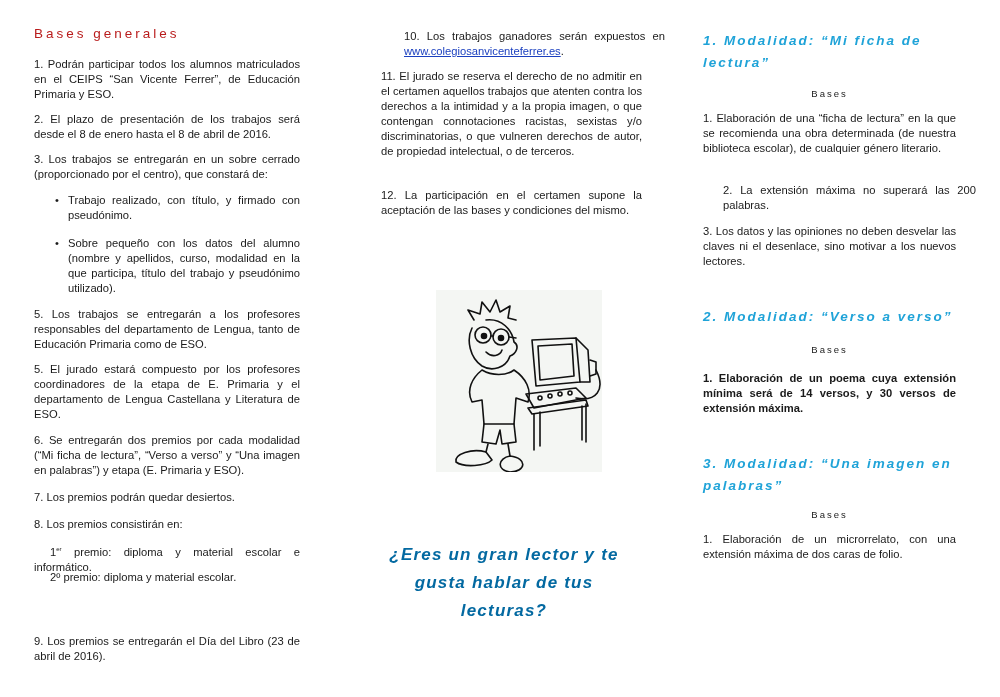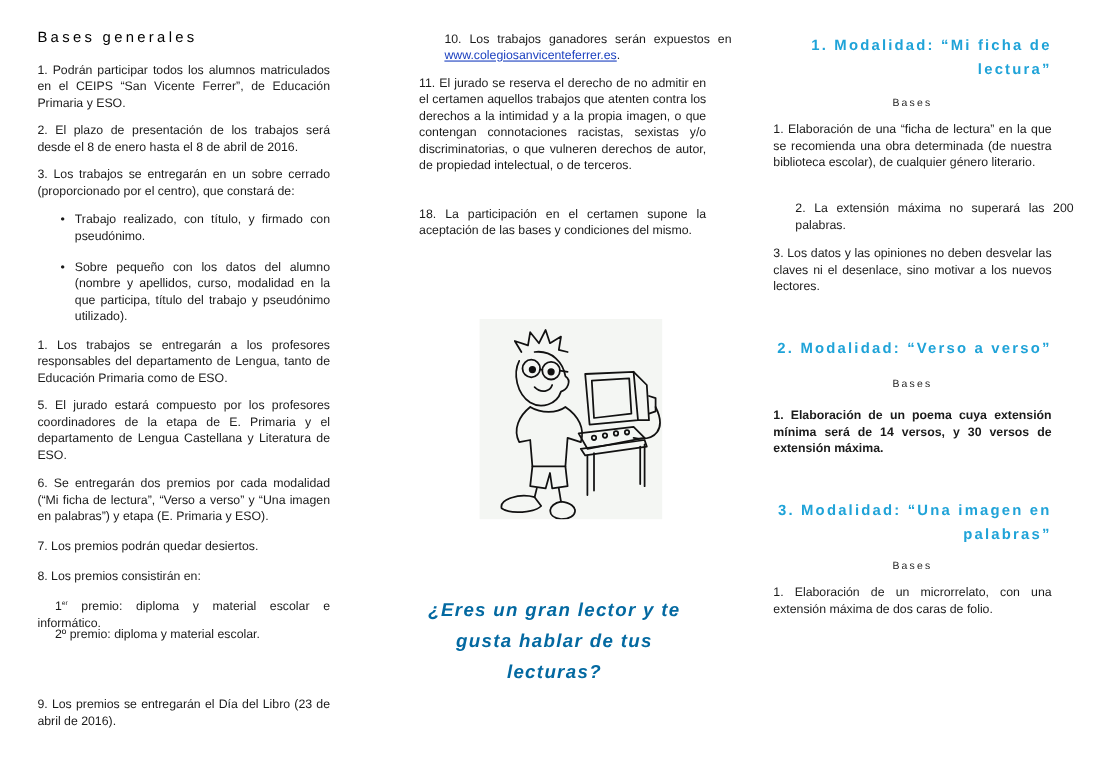--- a/index.html
+++ b/index.html
@@ -4,22 +4,22 @@
   <style>
     * { margin: 0; padding: 0; box-sizing: border-box; }
     html, body { width: 1000px; height: 697px; background: #ffffff; overflow: hidden; }
     body { position: relative; font-family: "Liberation Sans", sans-serif; color: #1a1a1a; }
     .panel { position: absolute; top: 0; font-size: 11.2px; line-height: 15px; }
     .panel p { text-align: justify; }
     #col1 { left: 34px; width: 266px; }
     #col2 { left: 381px; width: 261px; }
     #col3 { left: 703px; width: 253px; }
 
-    .heading-spaced { color: #000000; letter-spacing: 3px; font-size: 13.5px; }
-    .mod-title { color: #1fa3d8; font-weight: bold; font-size: 13.5px; letter-spacing: 2px; text-align: right; line-height: 22px; }
+    .heading-spaced { color: #b91c1c; letter-spacing: 3px; font-size: 13.5px; }
+    .mod-title { color: #1fa3d8; font-weight: bold; font-size: 13.5px; letter-spacing: 2px; text-align: left; line-height: 22px; font-style: italic; }
     .bases-sub { text-align: center; font-size: 9.5px; letter-spacing: 2px; color: #222; }
     .link { color: #1a3fbf; text-decoration: underline; }
     .bullet { position: relative; padding-left: 17px; text-align: justify; }
     .bullet .dot { position: absolute; left: 21px; top: 0; }
     .indent { text-indent: 16px; }
 
     #illustration { position: absolute; left: 436px; top: 290px; width: 166px; height: 182px; background: #f4f6f3; }
     #slogan { position: absolute; left: 366px; top: 541px; width: 276px; text-align: center; color: #0369a1; font-weight: bold; font-style: italic; font-size: 17px; line-height: 28px; letter-spacing: 1.2px; }
   </style>
 </head>
@@ -33,35 +33,35 @@
 
   <div class="bullet" style="position:absolute; top:193px; left:0; width:266px;">
     <span class="dot">•</span>
     <p style="padding-left:17px;">Trabajo realizado, con título, y firmado con pseudónimo.</p>
   </div>
   <div class="bullet" style="position:absolute; top:236px; left:0; width:266px;">
     <span class="dot">•</span>
     <p style="padding-left:17px;">Sobre pequeño con los datos del alumno (nombre y apellidos, curso, modalidad en la que participa, título del trabajo y pseudónimo utilizado).</p>
   </div>
 
-  <p style="position:absolute; top:307px; left:0; width:266px;">1. Los trabajos se entregarán a los profesores responsables del departamento de Lengua, tanto de Educación Primaria como de ESO.</p>
+  <p style="position:absolute; top:307px; left:0; width:266px;">5. Los trabajos se entregarán a los profesores responsables del departamento de Lengua, tanto de Educación Primaria como de ESO.</p>
   <p style="position:absolute; top:362px; left:0; width:266px;">5. El jurado estará compuesto por los  profesores coordinadores de la etapa de E. Primaria y el departamento de Lengua Castellana y Literatura de ESO.</p>
   <p style="position:absolute; top:433px; left:0; width:266px;">6. Se entregarán dos premios por cada modalidad (“Mi ficha de lectura”, “Verso a verso” y “Una imagen en palabras”) y etapa (E. Primaria y ESO).</p>
   <p style="position:absolute; top:490px; left:0; width:266px;">7. Los premios podrán quedar desiertos.</p>
   <p style="position:absolute; top:517px; left:0; width:266px;">8. Los premios consistirán en:</p>
 
   <p class="indent" style="position:absolute; top:542px; left:0; width:266px;"><span>1</span><sup style="font-size:6px;">er</sup><span> premio: diploma y material escolar e informático.</span></p>
   <p class="indent" style="position:absolute; top:570px; left:0; width:266px;">2º premio: diploma y material escolar.</p>
   <p style="position:absolute; top:634px; left:0; width:266px;">9. Los premios se entregarán el Día del Libro (23 de abril de 2016).</p>
 </div>
 
 <div id="col2" class="panel">
   <p style="position:absolute; top:29px; left:0; width:261px;margin-left:23px;"><span>10. Los trabajos ganadores serán expuestos en </span><a class="link">www.colegiosanvicenteferrer.es</a><span>.</span></p>
   <p style="position:absolute; top:69px; left:0; width:261px;">11. El jurado se reserva el derecho de no admitir en el certamen aquellos trabajos que atenten contra los derechos a la intimidad y a la propia imagen, o que contengan connotaciones racistas, sexistas y/o discriminatorias, o que vulneren derechos de autor, de propiedad intelectual, o de terceros.</p>
-  <p style="position:absolute; top:188px; left:0; width:261px;">18. La participación en el certamen supone la aceptación de las bases y condiciones del mismo.</p>
+  <p style="position:absolute; top:188px; left:0; width:261px;">12. La participación en el certamen supone la aceptación de las bases y condiciones del mismo.</p>
 </div>
 
 <div id="illustration">
   <svg width="166" height="182" viewBox="0 0 166 182">
     <g fill="none" stroke="#111" stroke-width="1.6" stroke-linecap="round" stroke-linejoin="round">
 
       <path d="M38 30 L32 20 L44 24 L46 12 L54 22 L60 10 L64 22 L74 16 L72 28 L80 30"></path>
 
       <path d="M36 38 C30 50 34 68 46 76 C56 82 70 78 74 66 C80 64 84 56 78 52 C76 40 66 28 50 30"></path>
 

